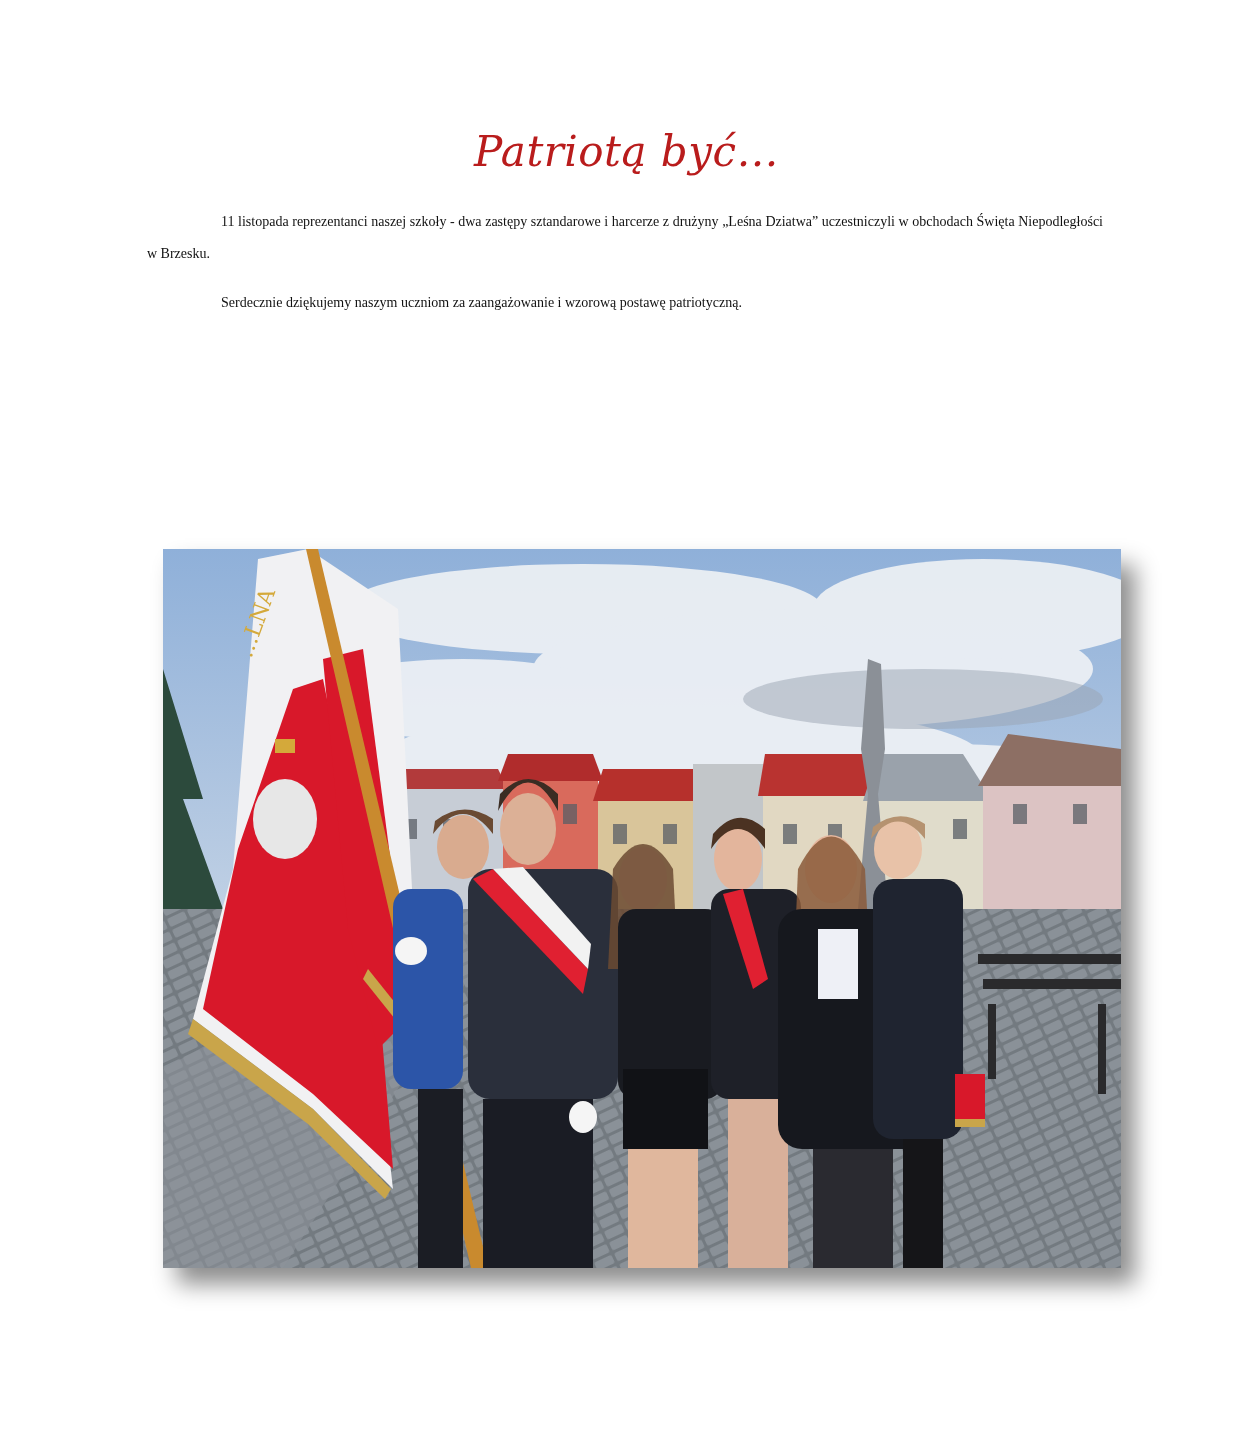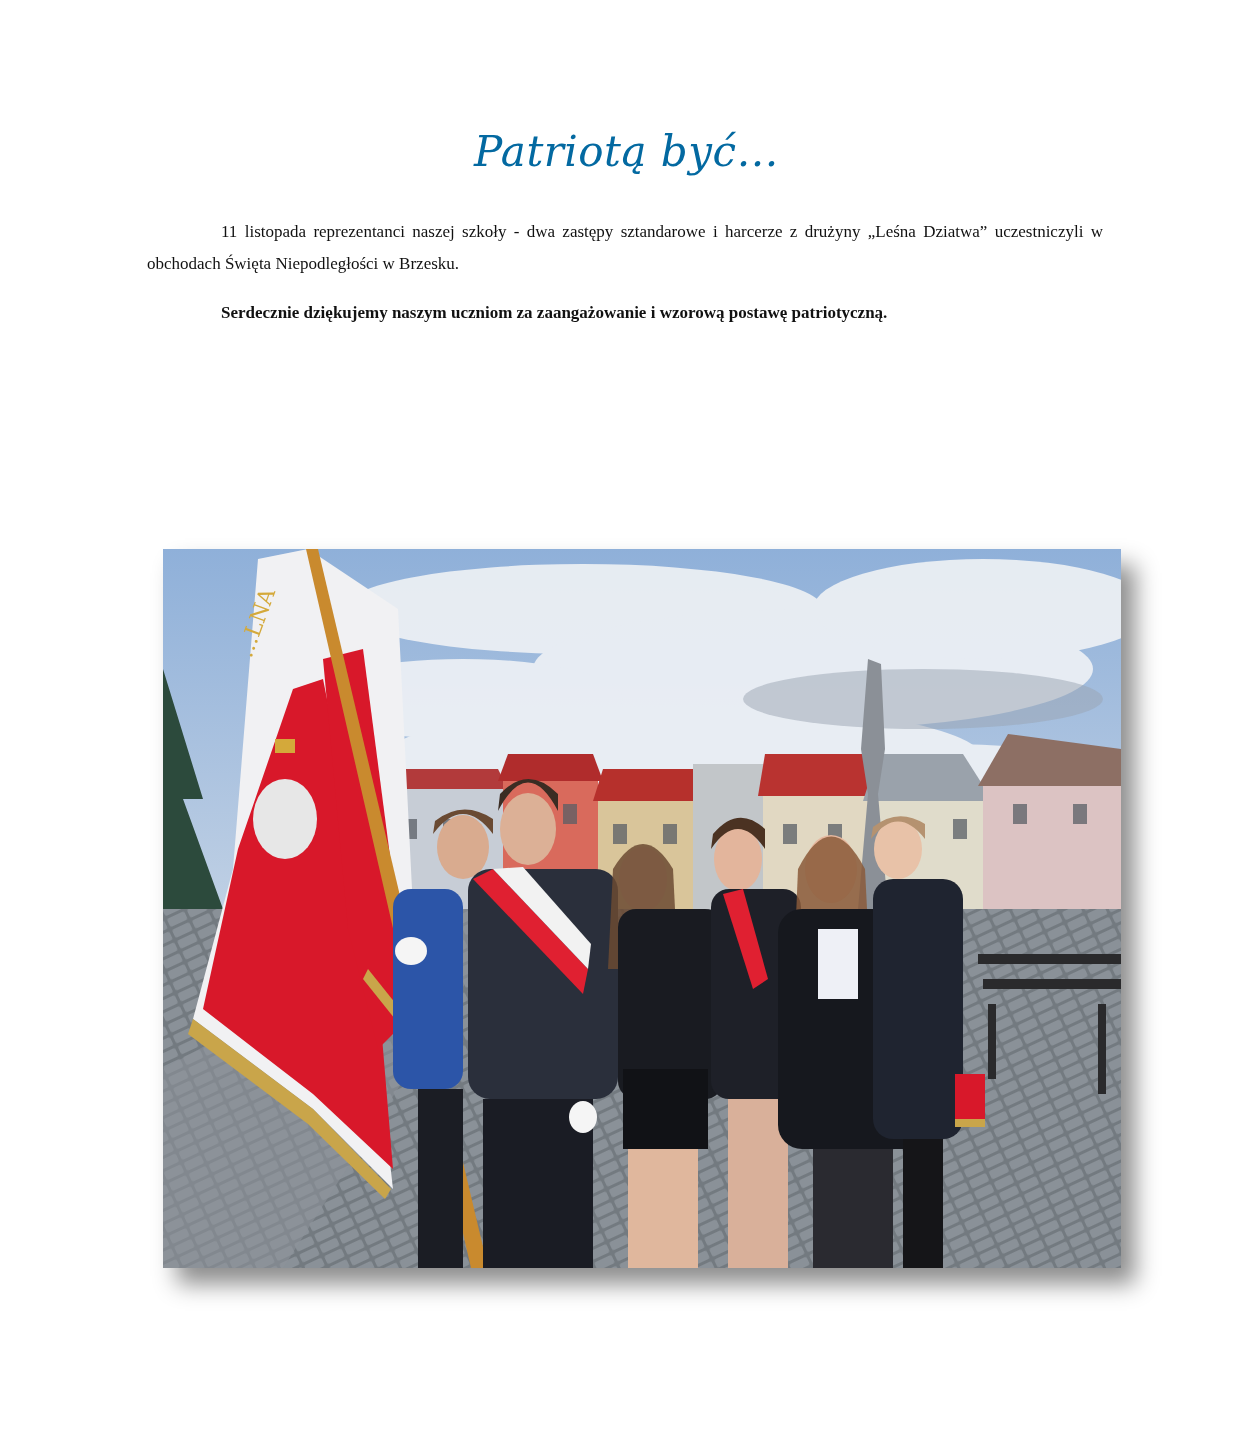--- a/index.html
+++ b/index.html
@@ -20,39 +20,39 @@
       left: 0;
       top: 122px;
       width: 1253px;
       text-align: center;
       font-family: "DejaVu Serif", "Liberation Serif", serif;
       font-style: italic;
       font-weight: normal;
       font-size: 42px;
       line-height: 60px;
       letter-spacing: 0.5px;
-      color: #0369a1;
+      color: #b91c1c;
       margin: 0;
     }
     .text-block {
       position: absolute;
       left: 147px;
-      top: 216px;
+      top: 206px;
       width: 956px;
-      font-size: 17px;
+      font-size: 14px;
       line-height: 32px;
     }
     .para {
       margin: 0 0 17px 0;
       text-align: justify;
       text-indent: 74px;
       hyphens: none;
     }
     .para.p2 { padding-left: 5px; }
-    .para.p3 { margin-top: 0; font-weight: bold; }
+    .para.p3 { margin-top: 0; }
 
     
     .photo-frame {
       position: absolute;
       left: 163px;
       top: 549px;
       width: 958px;
       height: 719px;
       box-shadow: 14px 16px 22px rgba(0,0,0,0.45);
       overflow: hidden;

